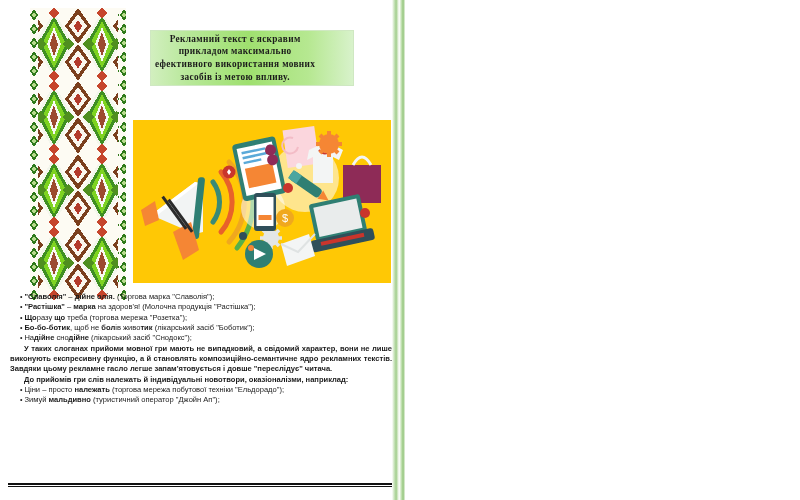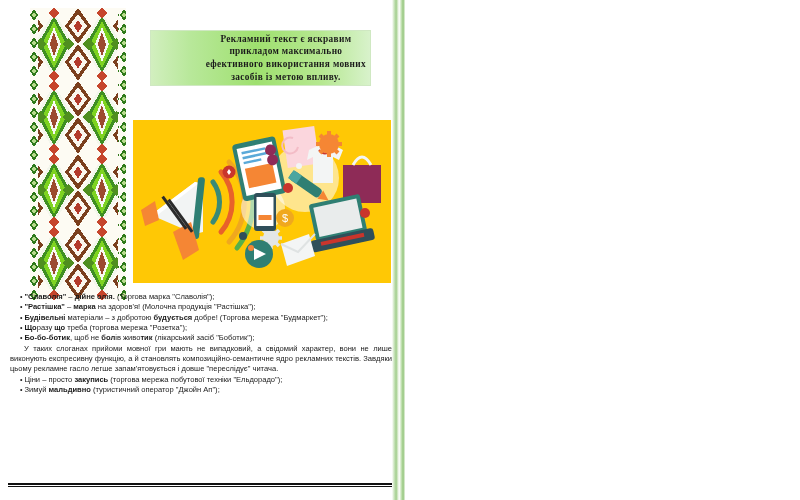--- a/index.html
+++ b/index.html
@@ -49,28 +49,27 @@
     left: 30px; top: 8px;
     width: 96px; height: 292px;
     overflow: hidden;
   }
   .embroidery svg { display:block; }
 
   
   .greenbox {
     position: absolute;
     left: 150px; top: 30px;
-    width: 221px; height: 56px;
+    width: 204px; height: 56px;
     background: linear-gradient(to right,
         #d2efbf 0%, #b8e89a 18%, #9fe06f 48%, #b6e891 78%, #d8f2cb 100%);
     border: 1px solid #cfe8c2;
     display: flex;
     align-items: center;
-    justify-content: flex-end;
-    padding-left: 17px;
+    justify-content: flex-start;
   }
   .greenbox-text {
     font-family: "Liberation Serif", serif;
     font-weight: bold;
     font-size: 9.3px;
     line-height: 12.6px;
     color: #1b1b1b;
     text-align: center;
     letter-spacing: .35px;
     white-space: pre-line;
@@ -94,21 +93,21 @@
     line-height: 10.35px;
     color: #1a1a1a;
     text-align: justify;
     text-justify: inter-word;
     letter-spacing: 0px;
   }
   .left-text {
     left: 10px; top: 292px; width: 382px;
   }
   p { margin: 0; }
-  .para   { text-indent: 14px; }
+  .para   { text-indent: 14px; font-weight: bold; }
   .bullet { padding-left: 18px; text-indent: -8px; }
   .bullet::before {
     content: "\2022\00a0";
     font-size: 7px;
   }
   b { font-weight: bold; }
 
   
   .rule {
     position: absolute;
@@ -287,25 +286,26 @@
         <circle cx="232" cy="93" r="5" fill="#c9352c"></circle>
         <circle cx="110" cy="116" r="4" fill="#2f4f5a"></circle>
         <circle cx="118" cy="128" r="3" fill="#f58634"></circle>
         <circle cx="166" cy="46" r="3" fill="#f3f5f5"></circle>
       </svg>
     </div>
 
     <div class="text-block left-text">
       <p class="bullet"><b>"Славолія"</b> – <b>дійне олія.</b> (Торгова марка "Славолія");</p>
       <p class="bullet"><b>"Растішка"</b> – <b>марка</b> на здоров'я! (Молочна продукція "Растішка");</p>
-      <p class="bullet"><b>Будівельні</b> матеріали – з добротою <b>будується</b> добре! (Торгова мережа "Будмаркет");</p>
       <p class="bullet"><b>Що</b>разу <b>що</b> треба (торгова мережа "Розетка");</p>
       <p class="bullet"><b>Бо-бо-ботик</b>, щоб не <b>бол</b>ів живо<b>тик</b> (лікарський засіб "Боботик");</p>
+      <p class="bullet">На<b>дійне</b> сно<b>дійне</b> (лікарський засіб "Снодокс");</p>
       <p class="para">У таких слоганах прийоми мовної гри мають не випадковий, а свідомий характер, вони не лише виконують експресивну функцію, а й становлять композиційно-семантичне ядро рекламних текстів. Завдяки цьому рекламне гасло легше запам'ятовується і довше "переслідує" читача.</p>
-      <p class="bullet">Ціни – просто <b>закупись</b> (торгова мережа побутової техніки "Ельдорадо");</p>
+      <p class="para">До прийомів гри слів належать й індивідуальні новотвори, оказіоналізми, наприклад:</p>
+      <p class="bullet">Ціни – просто <b>належать</b> (торгова мережа побутової техніки "Ельдорадо");</p>
       <p class="bullet">Зимуй <b>мальдивно</b> (туристичний оператор "Джойн Ап");</p>
     </div>
 
     <div class="rule rule-left"></div>
   </div>
 
   <div class="divider"></div>
 
   <div class="col col-right">
     

